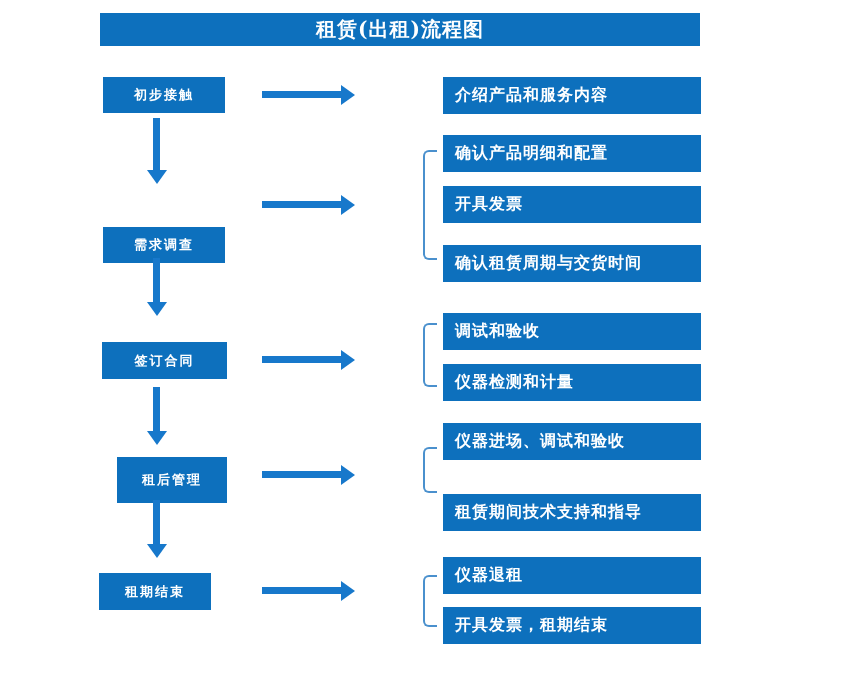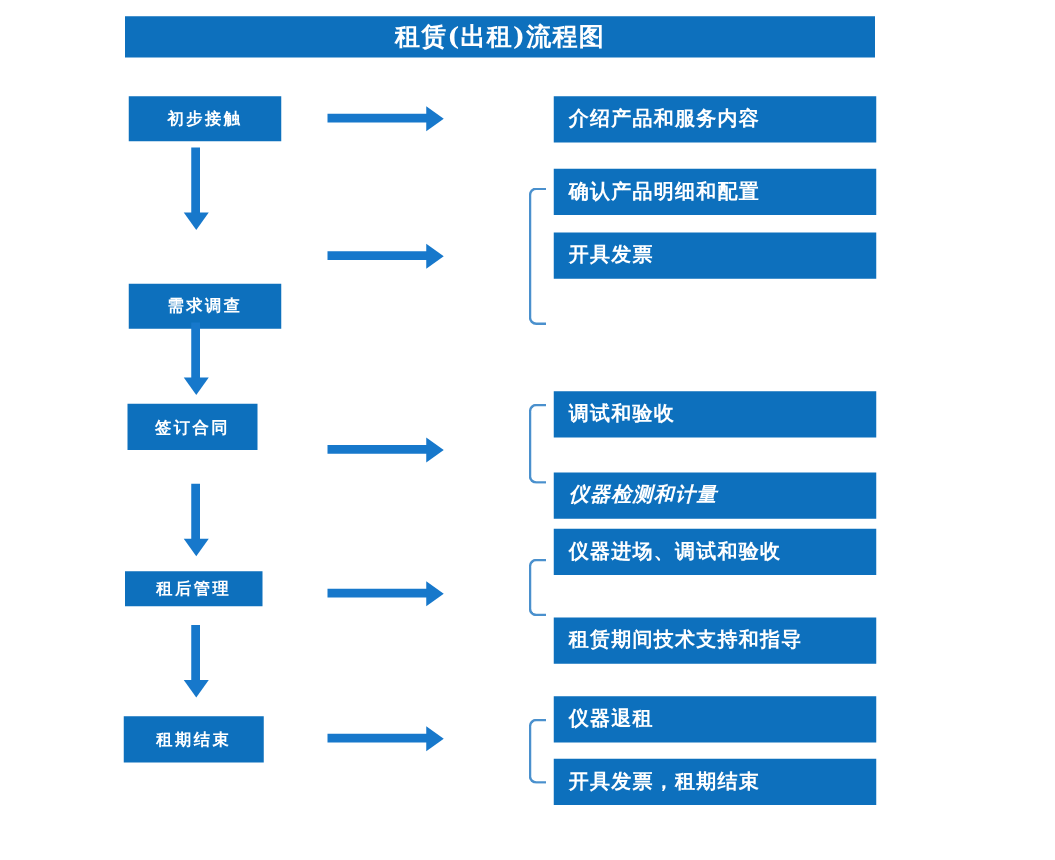--- a/index.html
+++ b/index.html
@@ -111,22 +111,22 @@
 </style>
 </head>
 <body>
 
 <div class="canvas">
 
   <div class="title-bar">租赁(出租)流程图</div>
 
   <div class="stage-box" style="left:103px; top:77px;  width:122px; height:36px;">初步接触</div>
   <div class="stage-box" style="left:103px; top:187px; width:122px; height:36px;margin-top:40px;">需求调查</div>
-  <div class="stage-box" style="left:102px; top:323px; width:104px; height:37px;">签订合同</div>
-  <div class="stage-box" style="left:100px; top:457px; width:110px; height:28px;">租后管理</div>
+  <div class="stage-box" style="left:102px; top:342px; width:125px; height:37px;">签订合同</div>
+  <div class="stage-box" style="left:117px; top:457px; width:110px; height:46px;">租后管理</div>
   <div class="stage-box" style="left:99px;  top:573px; width:112px; height:37px;">租期结束</div>
 
   <div class="down-arrow" style="top:118px; height:66px;">
     <div class="shaft"></div>
     <div class="head"></div>
   </div>
   <div class="down-arrow" style="top:258px; height:58px;">
     <div class="shaft"></div>
     <div class="head"></div>
   </div>
@@ -161,20 +161,21 @@
   </div>
 
   <div class="group-bracket" style="top:150px; height:110px;"></div>
   <div class="group-bracket" style="top:323px; height:64px;"></div>
   <div class="group-bracket" style="top:447px; height:46px;"></div>
   <div class="group-bracket" style="top:575px; height:52px;"></div>
 
   <div class="output-box" style="top:77px;">介绍产品和服务内容</div>
   <div class="output-box" style="top:135px;">确认产品明细和配置</div>
   <div class="output-box" style="top:186px;">开具发票</div>
+  <div class="output-box" style="top:245px;">确认租赁周期与交货时间</div>
   <div class="output-box" style="top:313px;">调试和验收</div>
-  <div class="output-box" style="top:378px;font-style:italic;">仪器检测和计量</div>
+  <div class="output-box" style="top:364px;">仪器检测和计量</div>
   <div class="output-box" style="top:494px;">租赁期间技术支持和指导</div>
   <div class="output-box" style="top:423px;">仪器进场、调试和验收</div>
   <div class="output-box" style="top:557px;text-align:right;">仪器退租</div>
   <div class="output-box" style="top:607px;">开具发票，租期结束</div>
 
 </div>
 
 </body></html>

